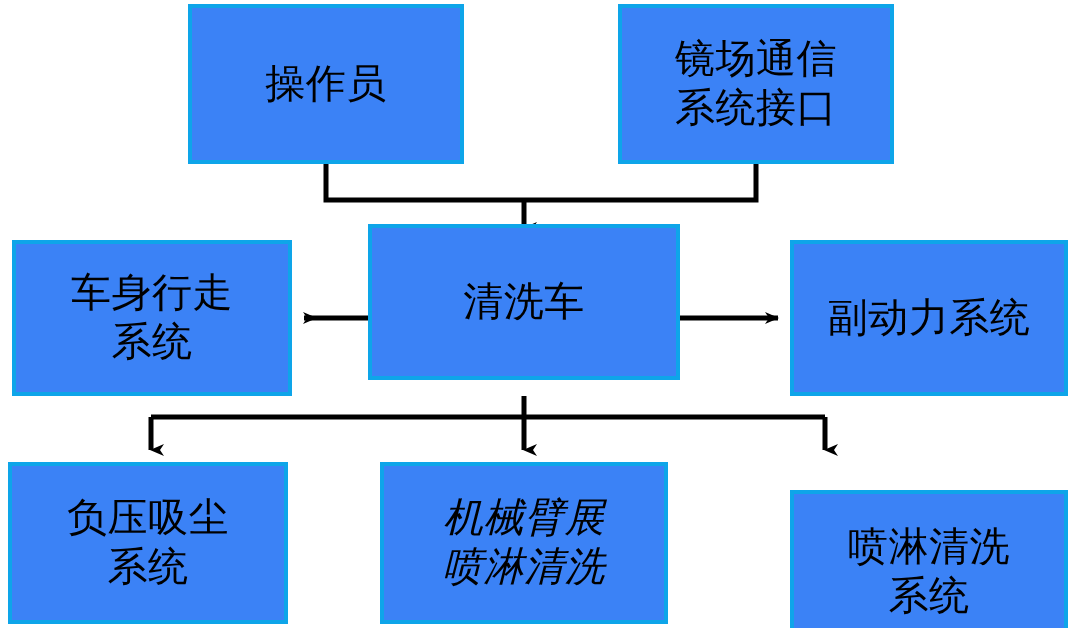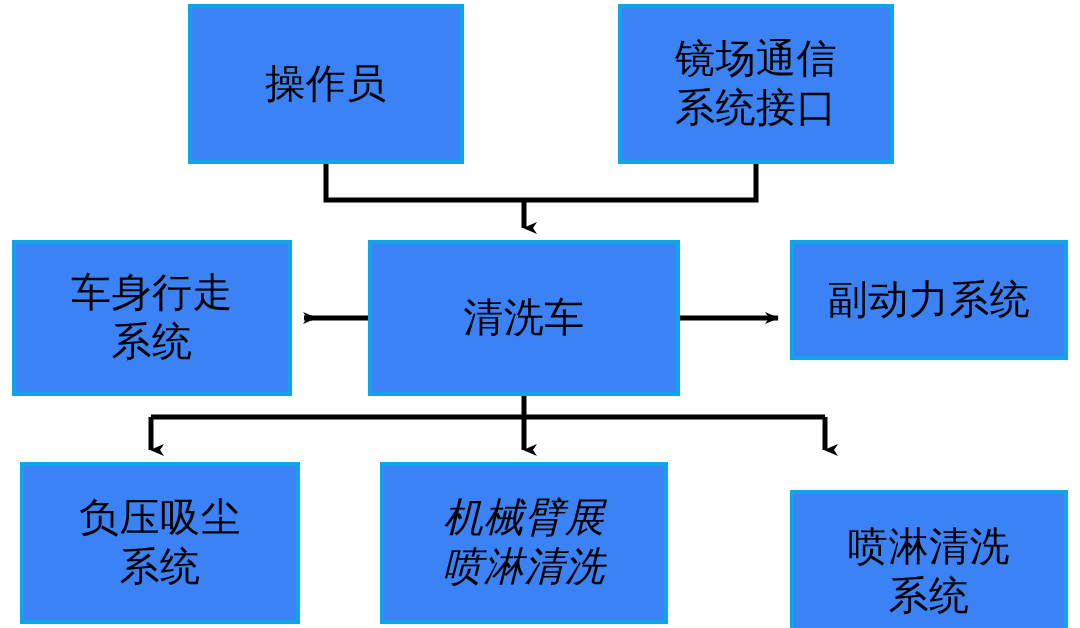--- a/index.html
+++ b/index.html
@@ -45,24 +45,24 @@
     font-weight: 400;
     line-height: 1.22;
     letter-spacing: 0.5px;
     white-space: nowrap;
   }
   
   #node-operator-control { left: 188px;  top: 4px;   width: 276px; height: 160px; }
   #node-mirror-comm      { left: 618px;  top: 4px;   width: 276px; height: 160px; }
   
   #node-body-travel      { left: 12px;   top: 240px; width: 280px; height: 156px; }
-  #node-cleaning-vehicle { left: 368px;  top: 240px; width: 312px; height: 156px; }
-  #node-aux-power        { left: 790px;  top: 240px; width: 278px; height: 120px; }
+  #node-cleaning-vehicle { left: 368px;  top: 224px; width: 312px; height: 156px; }
+  #node-aux-power        { left: 790px;  top: 240px; width: 278px; height: 156px; }
   
-  #node-vacuum           { left: 20px;   top: 462px; width: 280px; height: 162px; }
+  #node-vacuum           { left: 8px;   top: 462px; width: 280px; height: 162px; }
   #node-arm-support      { left: 380px;  top: 462px; width: 288px; height: 162px; font-style: italic; }
   #node-spray-wash       { left: 790px;  top: 490px; width: 278px; height: 164px; }
 </style>
 </head>
 <body>
 
 <div id="diagram-root">
 
   <svg id="connector-layer" viewBox="0 0 1080 628" width="1080" height="628" xmlns="http://www.w3.org/2000/svg">
     <defs>

